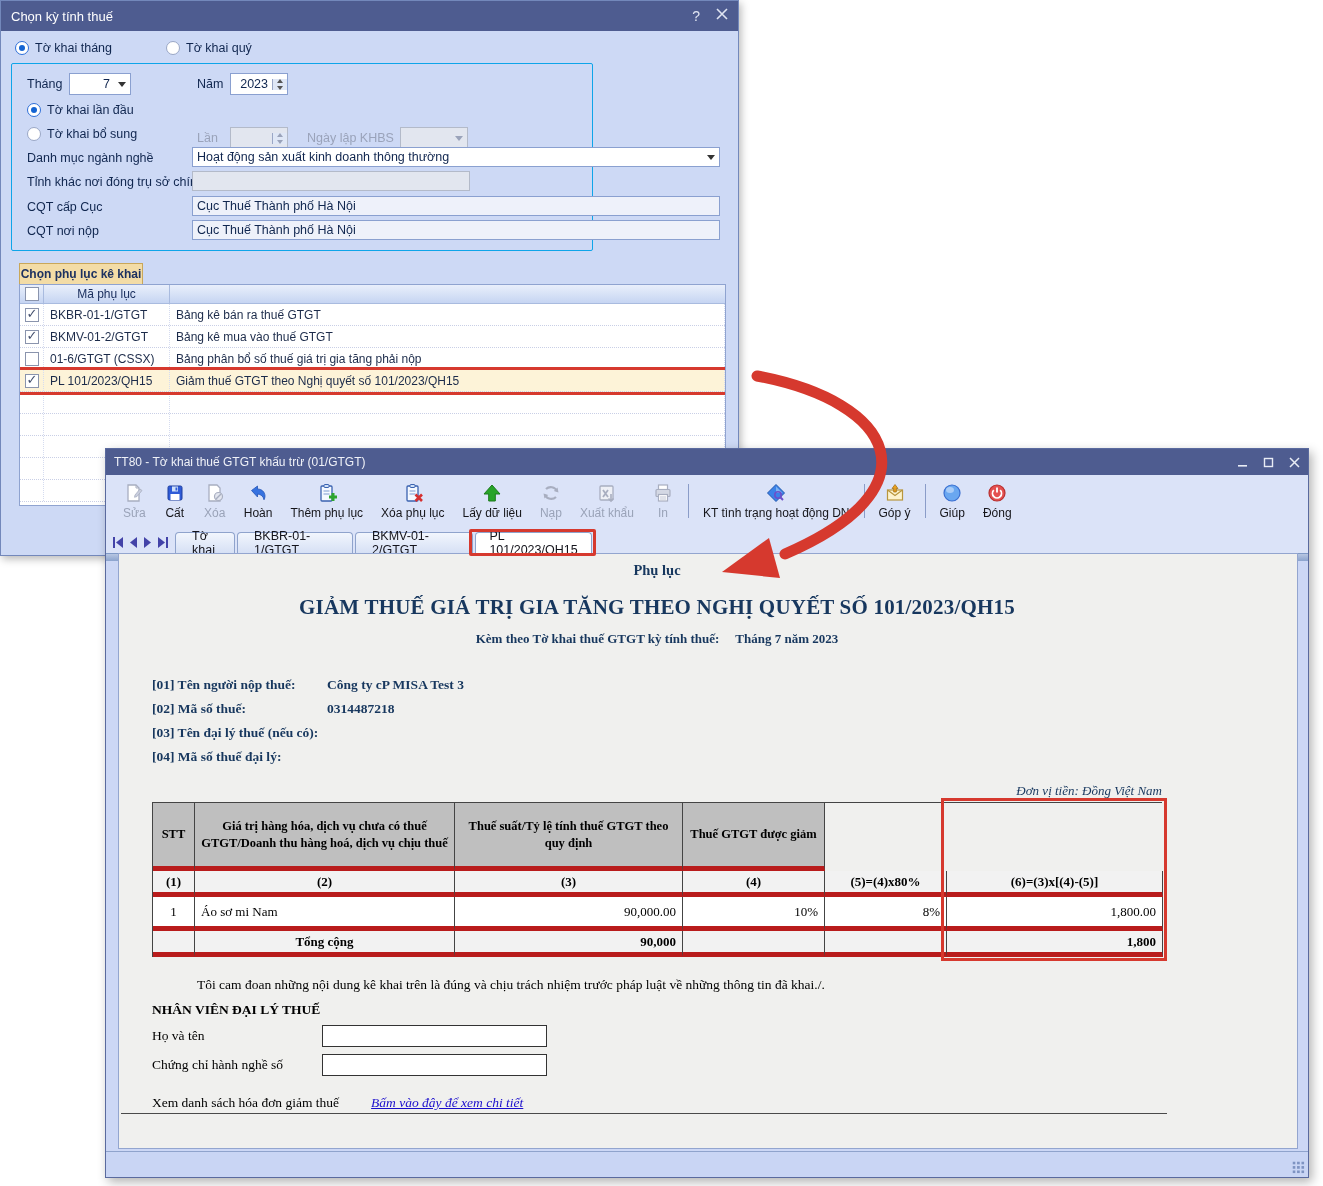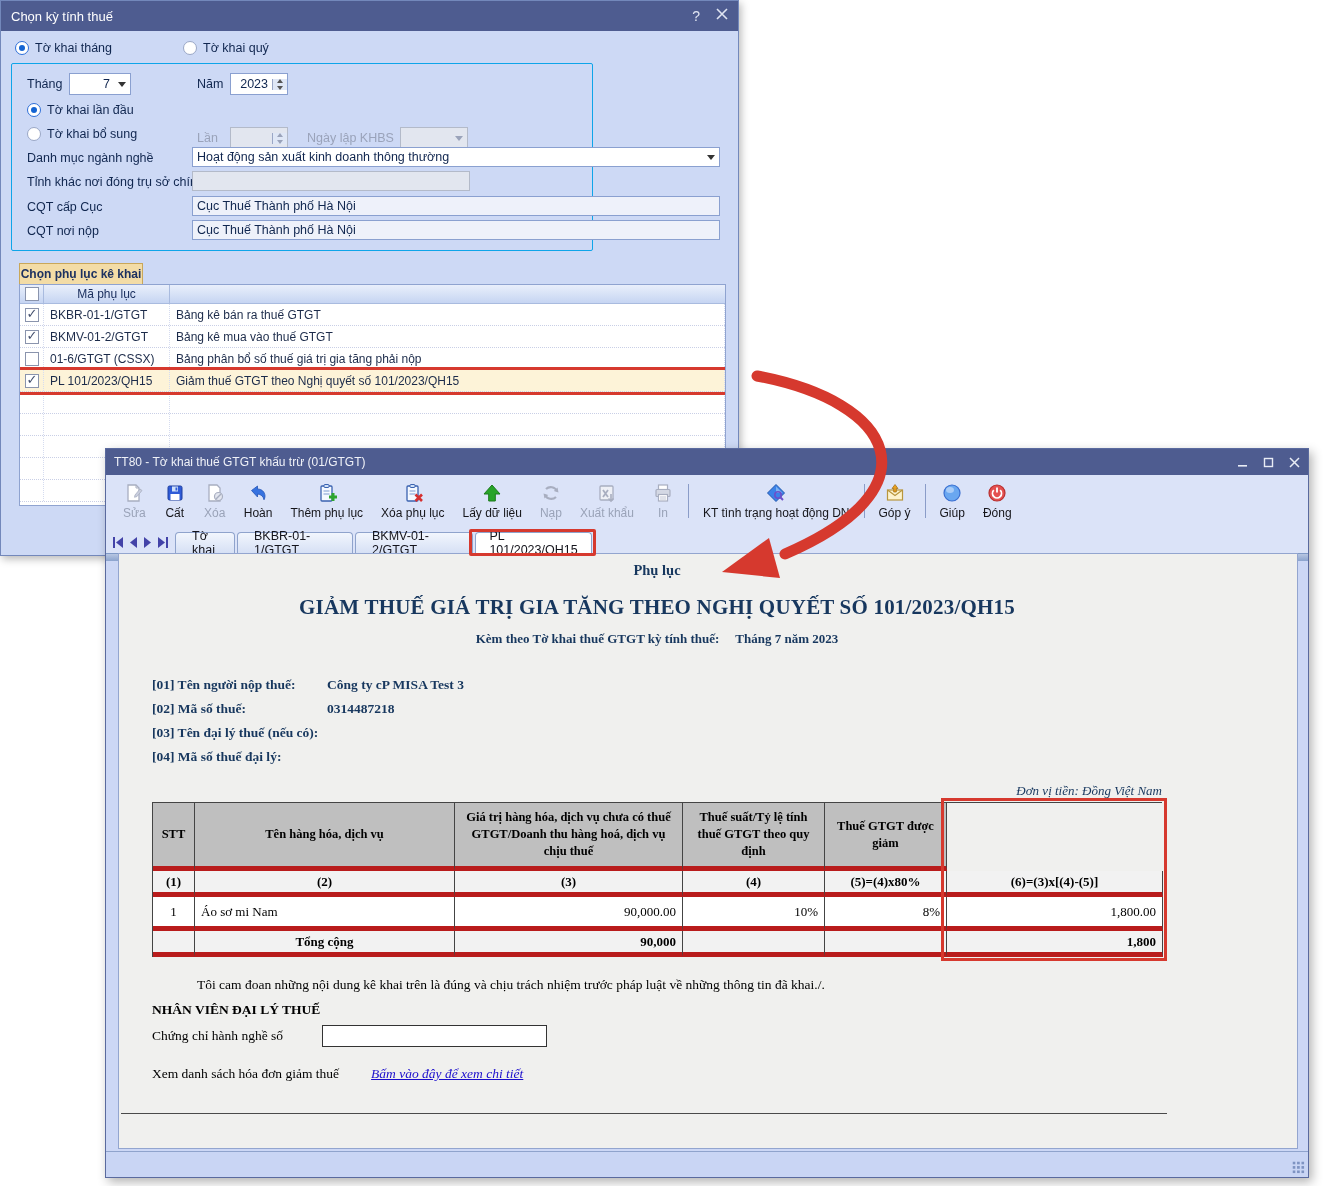--- a/index.html
+++ b/index.html
@@ -17,21 +17,21 @@
   .spin i { width:0; height:0; border-left:3px solid transparent; border-right:3px solid transparent; display:block; }
   .spin i.up { border-bottom:4px solid #555; } .spin i.dn { border-top:4px solid #555; }
   .disabled-field { background:#e2e6ef !important; border-color:#b3bac9 !important; }
 
   
   .dialog { position:absolute; left:0; top:0; width:739px; height:556px; background:#cdd9f5; border:1px solid #7388bb; box-shadow:2px 3px 8px rgba(0,0,0,.28); z-index:1; }
   .dlg-titlebar { height:30px; background:#4e5c90; color:#fff; display:flex; align-items:center; padding:0 10px; font-size:13px; }
   .dlg-tb-btns { margin-left:auto; display:flex; gap:16px; color:#dfe4f2; font-size:14px; }
   .dlg-tb-btns svg { display:block; }
   .dlg-body { position:relative; height:524px; font-size:12.5px; }
-  .period-row { position:absolute; left:14px; top:10px; display:flex; gap:71px; align-items:center; }
+  .period-row { position:absolute; left:14px; top:10px; display:flex; gap:54px; align-items:center; }
   .radio-lab { display:flex; gap:6px; align-items:center; color:#10264f; }
   .groupbox { position:absolute; left:10px; top:32px; width:582px; height:188px; border:1px solid #0ea5e9; border-radius:2px; }
   .gb-lab { position:absolute; color:#10264f; }
   .gb-lab.dis { color:#9aa3ba; }
   .fld { position:absolute; border:1px solid #8aa0d0; background:#fff; display:flex; align-items:center; font-size:12.5px; color:#10264f; }
   .fld .val { flex:1; padding:0 4px; white-space:nowrap; overflow:hidden; }
   .fld .val.right { text-align:right; }
   .fld .dd { width:16px; display:flex; align-items:center; justify-content:center; }
   .readonly-fld { background:#eef1fa; }
   .app-tab { position:absolute; left:18px; top:232px; width:124px; height:21px; background:#f3dca6; border:1px solid #c9a75a; border-bottom:none; display:flex; align-items:center; justify-content:center; font-weight:bold; font-size:12px; color:#1d3160; }
@@ -486,21 +486,20 @@
           <span class="fval"></span>
         </div>
       </div>
 
       <div class="f-currency">Đơn vị tiền: Đồng Việt Nam</div>
 
       <div class="ftable-wrap">
         <div class="ftable">
           <div class="frow head">
             <div class="fcell">STT</div>
-            <div class="fcell">Tên hàng hóa, dịch vụ</div>
             <div class="fcell">Giá trị hàng hóa, dịch vụ chưa có thuế GTGT/Doanh thu hàng hoá, dịch vụ chịu thuế</div>
             <div class="fcell">Thuế suất/Tỷ lệ tính thuế GTGT theo quy định</div>
             <div class="fcell">Thuế GTGT được giảm</div>
           </div>
           <div class="frow nums">
             <div class="fcell">(1)</div>
             <div class="fcell">(2)</div>
             <div class="fcell">(3)</div>
             <div class="fcell">(4)</div>
             <div class="fcell">(5)=(4)x80%</div>
@@ -523,20 +522,24 @@
             <div class="fcell right">1,800</div>
           </div>
         </div>
         <div class="fcol-red"></div>
       </div>
 
       <div class="f-commit">Tôi cam đoan những nội dung kê khai trên là đúng và chịu trách nhiệm trước pháp luật về những thông tin đã khai./.</div>
       <div class="f-agent">NHÂN VIÊN ĐẠI LÝ THUẾ</div>
 
       <div class="f-inrow">
+        <span class="ilab">Họ và tên</span>
+        <input type="text" value="" style="">
+      </div>
+      <div class="f-inrow">
         <span class="ilab">Chứng chỉ hành nghề số</span>
         <input type="text" value="" style="">
       </div>
 
       <div class="f-linkrow">
         <span>Xem danh sách hóa đơn giảm thuế</span>
         <span class="f-link">Bấm vào đây để xem chi tiết</span>
       </div>
     </div>
     <div class="f-divider"></div>

